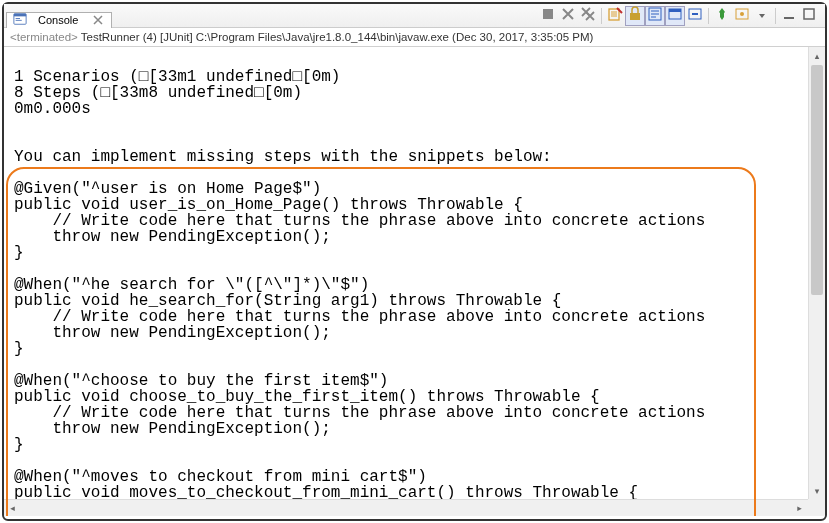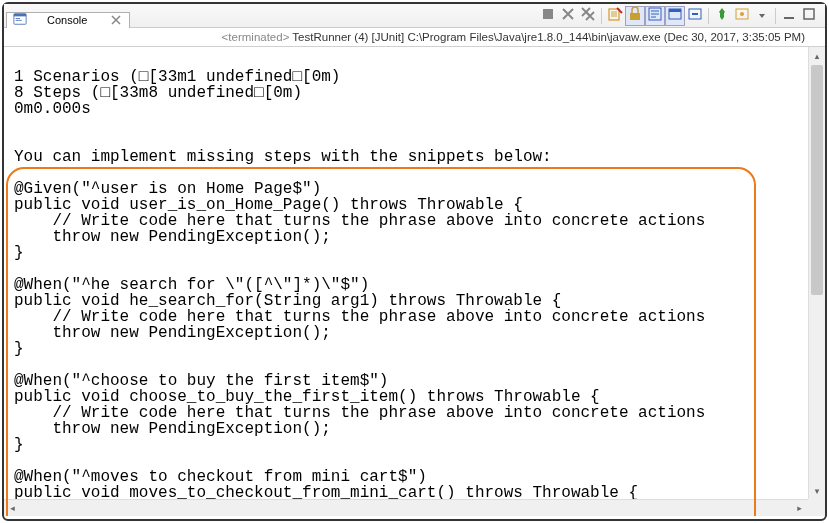--- a/index.html
+++ b/index.html
@@ -1,26 +1,26 @@
 <!DOCTYPE html>
 <html><head>
 <meta charset="utf-8">
 <style>
 * { box-sizing: border-box; margin: 0; padding: 0; }
 body { background: #fff; font-family: Arial, sans-serif; width: 829px; height: 523px; overflow: hidden; position: relative; }
 .outer-border { border: 2px solid #333; border-radius: 6px; width: 825px; height: 519px; margin: 2px; position: relative; background: #fff; }
 .tab-bar { height: 24px; background: linear-gradient(#fafafa, #efefef); border-bottom: 1px solid #ccc; display: flex; align-items: center; padding: 0 2px; }
-.tab { display: flex; align-items: center; gap: 20px; padding: 2px 6px; background: #fff; border: 1px solid #b0b0b0; border-bottom: none; font-size: 11px; height: 16px; margin-top: 8px; }
+.tab { display: flex; align-items: center; gap: 11px; padding: 2px 6px; background: #fff; border: 1px solid #b0b0b0; border-bottom: none; font-size: 11px; height: 16px; margin-top: 8px; }
 .tab-icon svg { width: 14px; height: 14px; }
 .tab-close { width: 14px; height: 14px; display: flex; align-items: center; justify-content: center; margin-left: 2px; }
 .toolbar { margin-left: auto; display: flex; align-items: center; gap: 0; padding-right: 4px; }
 .toolbar-btn { width: 20px; height: 20px; display: flex; align-items: center; justify-content: center; border: 1px solid transparent; cursor: pointer; }
 .toolbar-btn.active { border-color: #a0a0c0; background: #e0e8f8; }
 .toolbar-sep { width: 1px; height: 16px; background: #ccc; margin: 0 3px; }
-.status-line { padding: 3px 20px; font-size: 11.5px; color: #333; border-bottom: 1px solid #d0d0d0; text-align: right; }
+.status-line { padding: 3px 6px; font-size: 11.5px; color: #333; border-bottom: 1px solid #d0d0d0; }
 .status-line .term { color: #888; }
 .console-area { position: relative; height: calc(100% - 24px - 22px); overflow: hidden; }
 .console-content { font-family: 'Consolas', 'Courier New', monospace; font-size: 16px; line-height: 16px; padding: 6px 10px; white-space: pre; color: #000; height: 100%; overflow: hidden; }
 .scroll-v { position: absolute; right: 0; top: 0; bottom: 17px; width: 17px; background: #f0f0f0; border-left: 1px solid #ddd; }
 .scroll-v-thumb { position: absolute; left: 2px; right: 2px; background: #c8c8c8; border-radius: 2px; }
 .scroll-v-arrow { position: absolute; left: 0; right: 0; height: 17px; display:flex; align-items:center; justify-content:center; color:#666; font-size:9px; }
 .scroll-h { position: absolute; left: 0; right: 17px; bottom: 0; height: 17px; background: #f0f0f0; border-top: 1px solid #ddd; }
 .scroll-h-arrow { position:absolute; top:0; bottom:0; width:17px; display:flex; align-items:center; justify-content:center; color:#666; font-size:9px;}
 .scroll-corner { position:absolute; right:0; bottom:0; width:17px; height:17px; background:#f0f0f0;}
 .highlight-box { position: absolute; border: 2px solid #ec7a1b; border-radius: 18px; left: 2px; top: 120px; width: 750px; height: 380px; pointer-events: none; }

